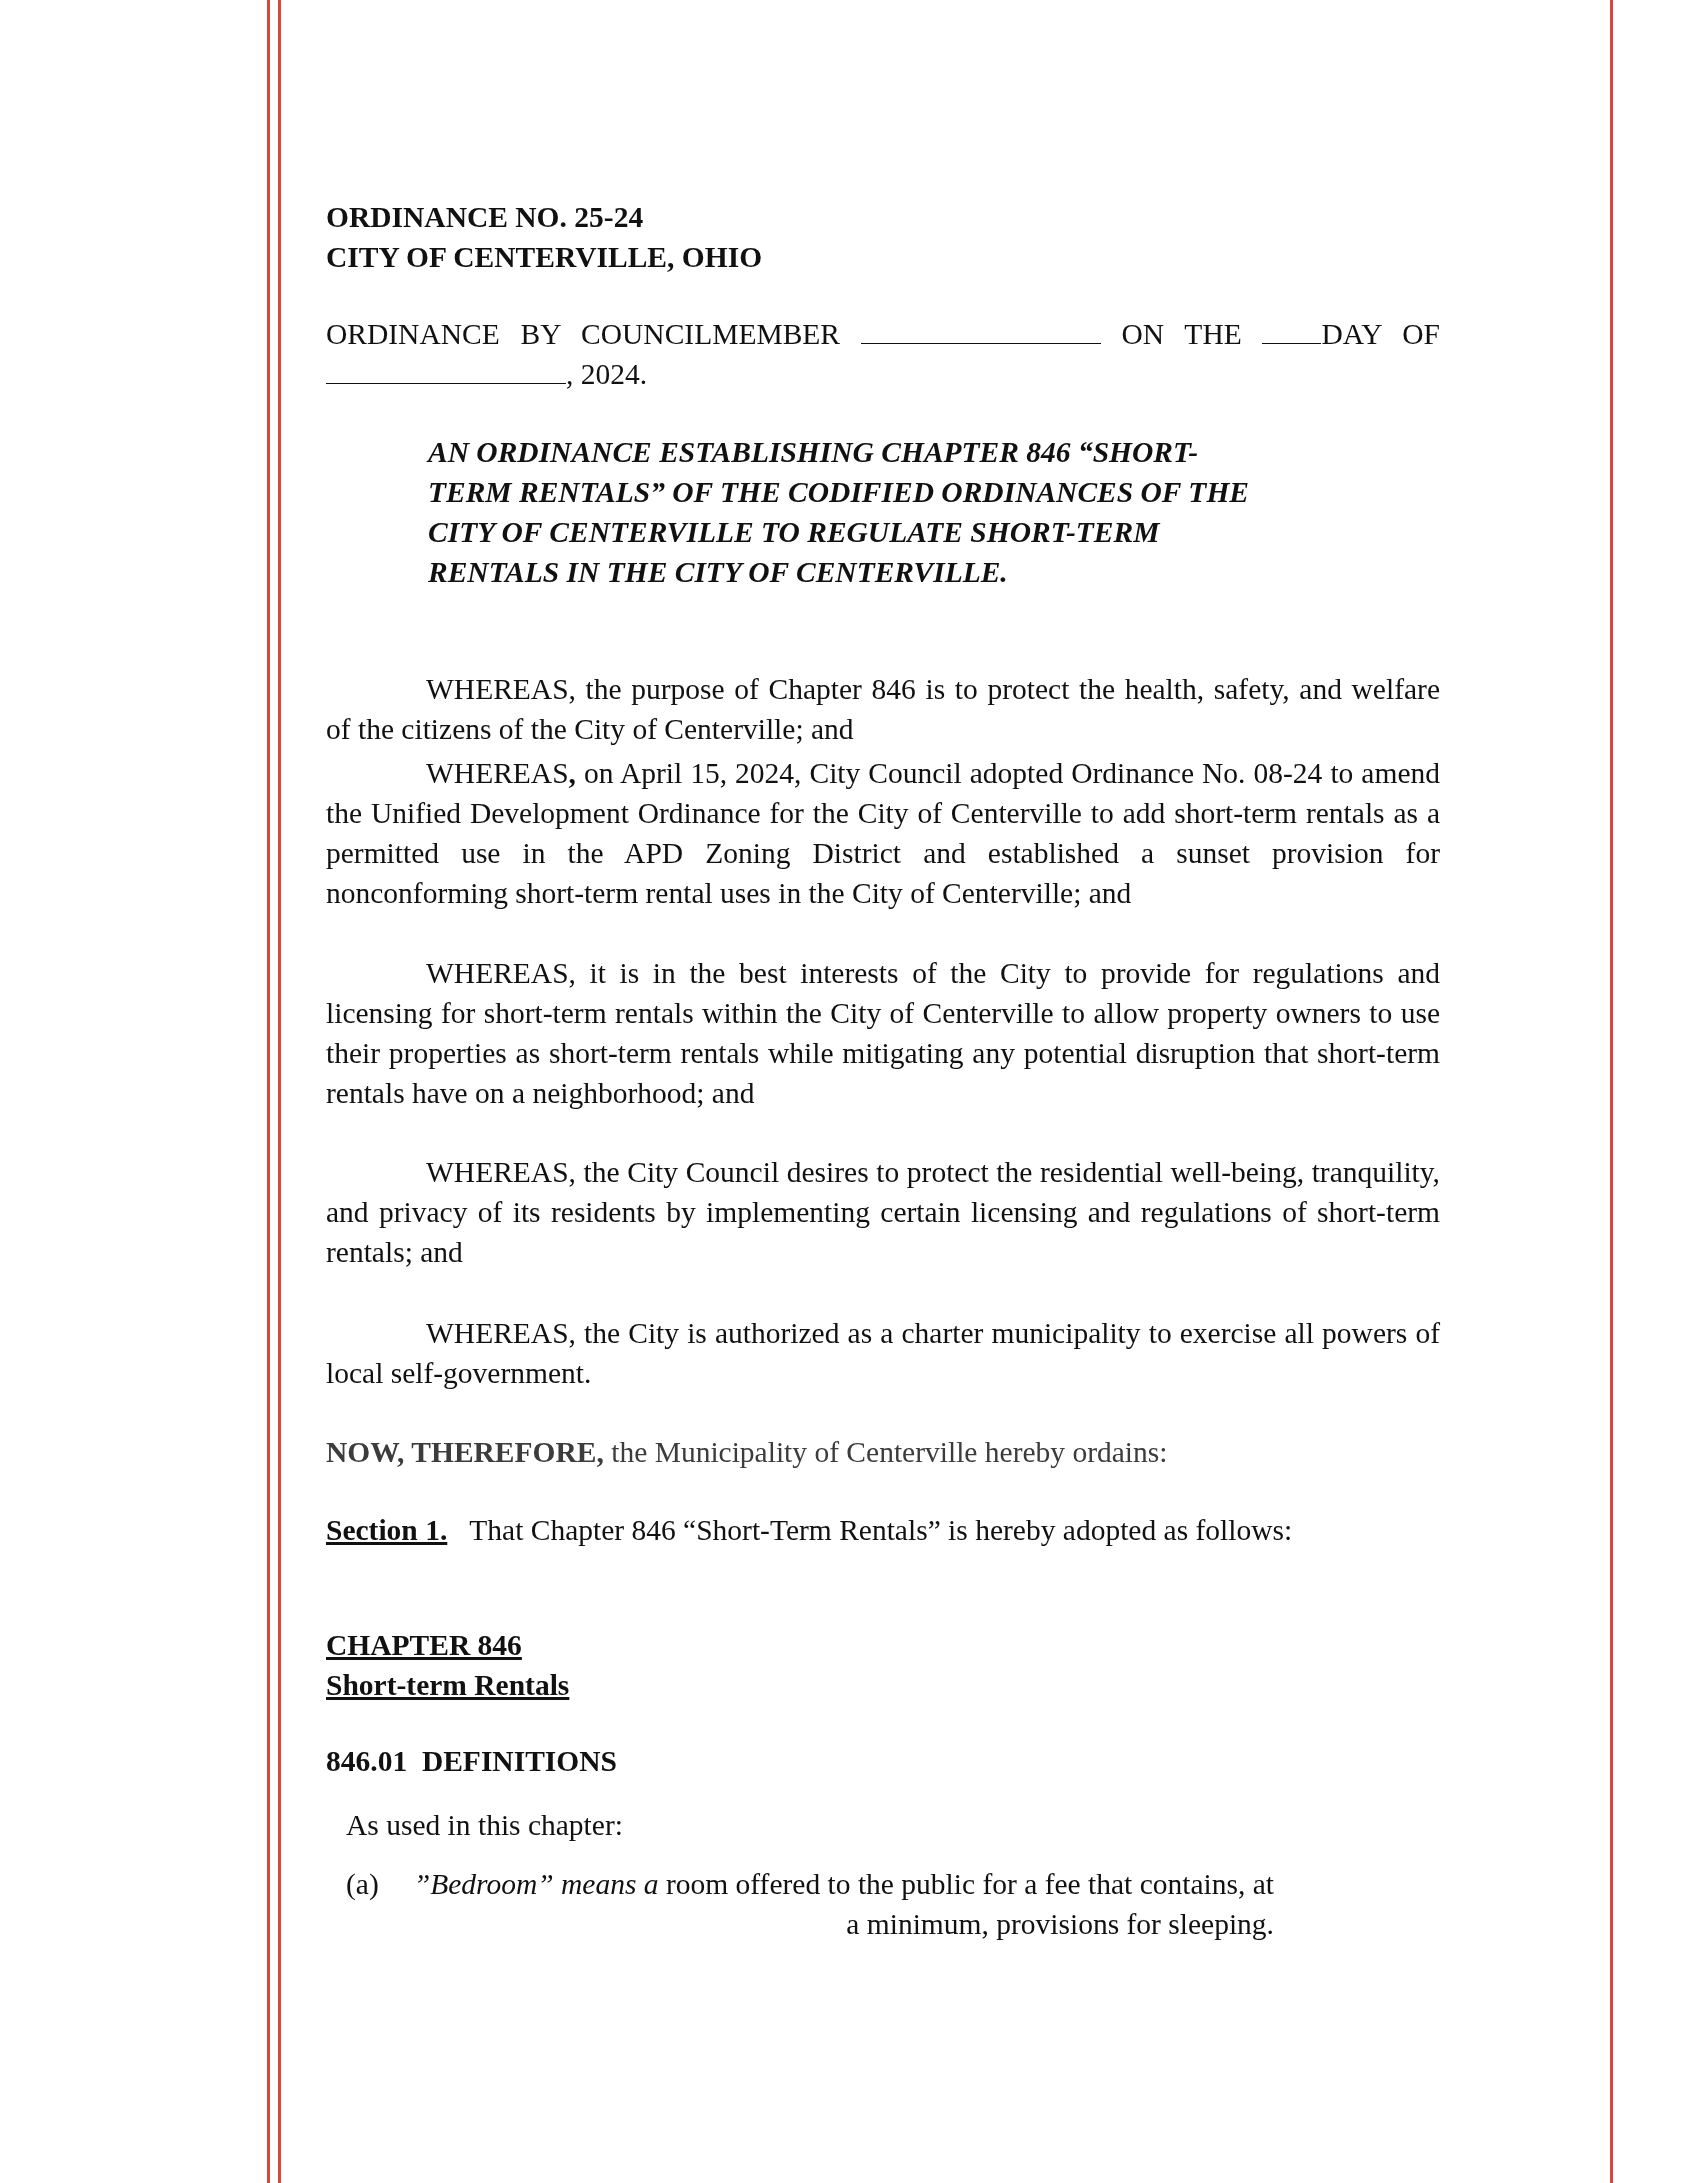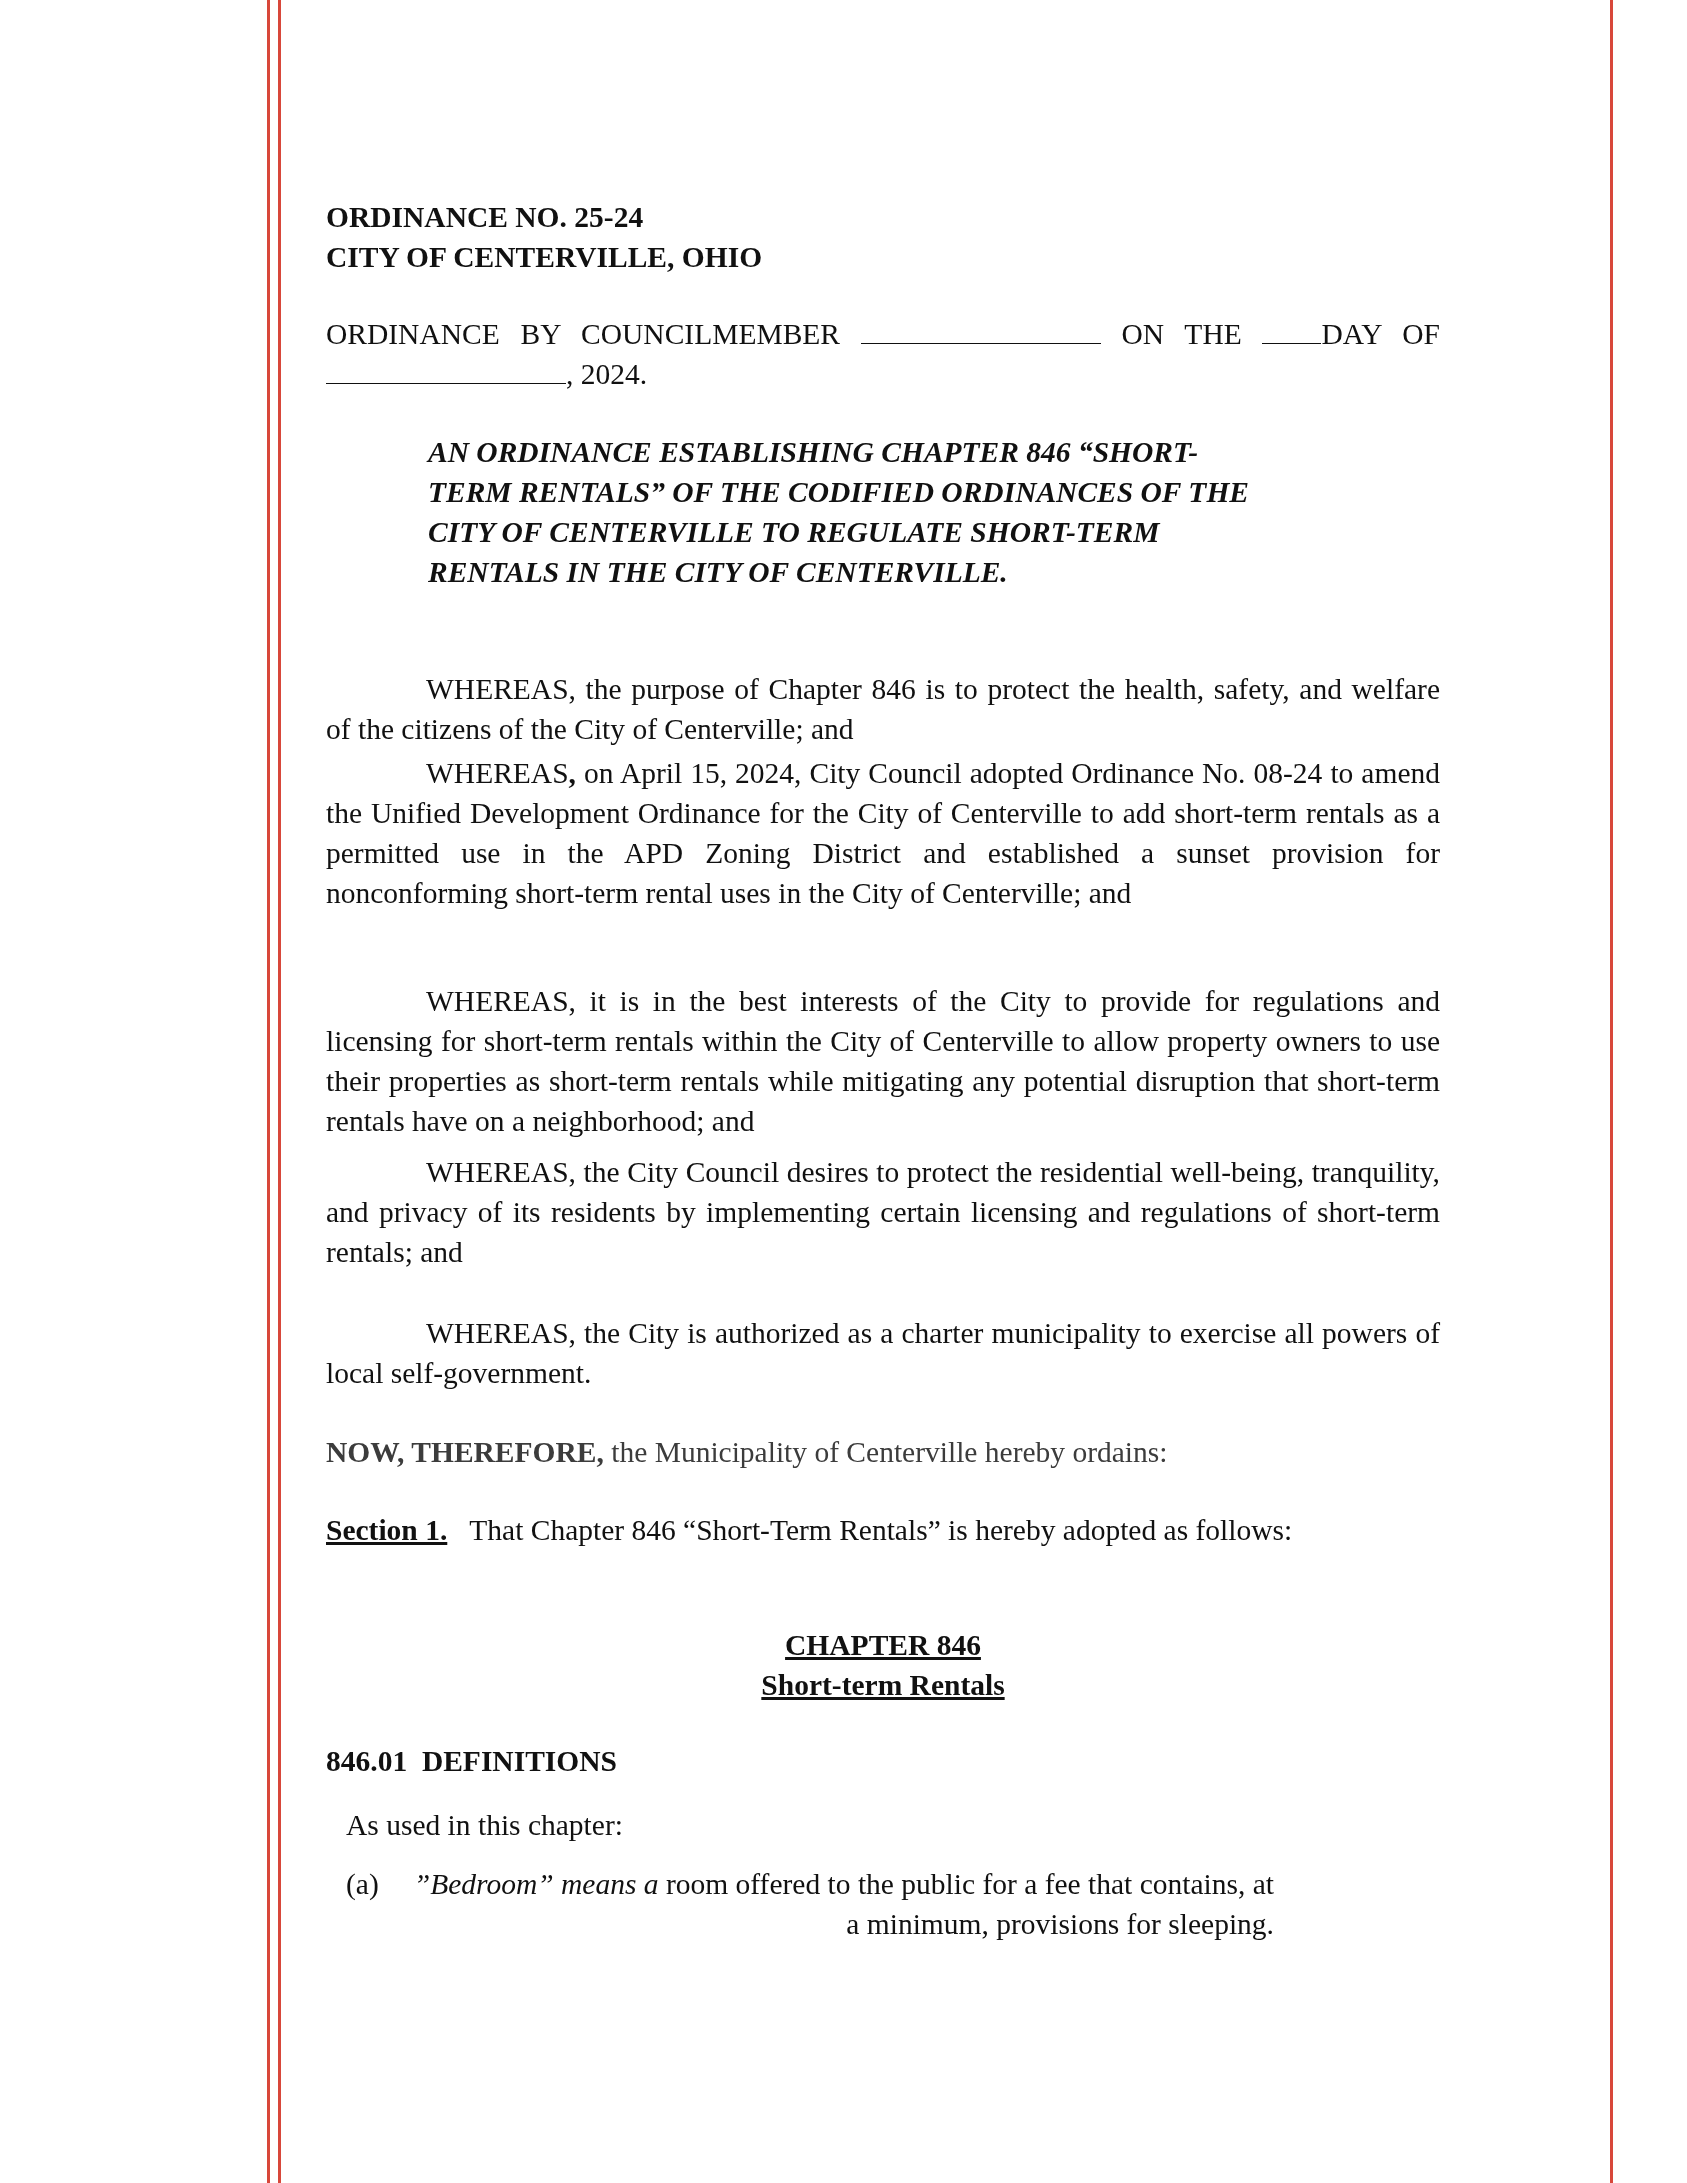--- a/index.html
+++ b/index.html
@@ -82,21 +82,21 @@
 
     .whereas {
       position: absolute;
       left: 0;
       width: 1114px;
       text-align: justify;
     }
     .whereas .indent { display: inline-block; width: 100px; }
     .w1 { top: 633px; margin-top: 36px; }
     .w2 { top: 753px; }
-    .w3 { top: 981px; }
+    .w3 { top: 953px; }
     .w4 { top: 1152px; }
     .w5 { top: 1313px; }
 
     .now {
       position: absolute;
       top: 1432px;
       left: 0;
       color: #3c3c3c;
     }
     .section1 {
@@ -108,21 +108,20 @@
       font-weight: bold;
       text-decoration: underline;
       text-decoration-thickness: 2.5px;
       margin-right: 22px;
     }
     .chapter {
       position: absolute;
       top: 1625px;
       left: 0;
       width: 1114px;
-      text-align: center;
       font-weight: bold;
       line-height: 40px;
     }
     .chapter span {
       text-decoration: underline;
       text-decoration-thickness: 2.5px;
     }
     .defs-head {
       position: absolute;
       top: 1741px;

